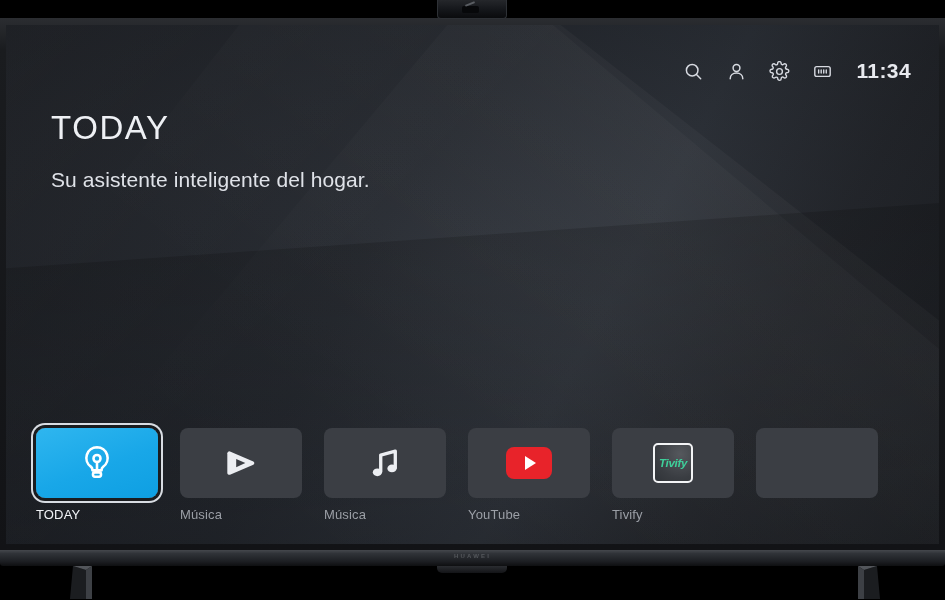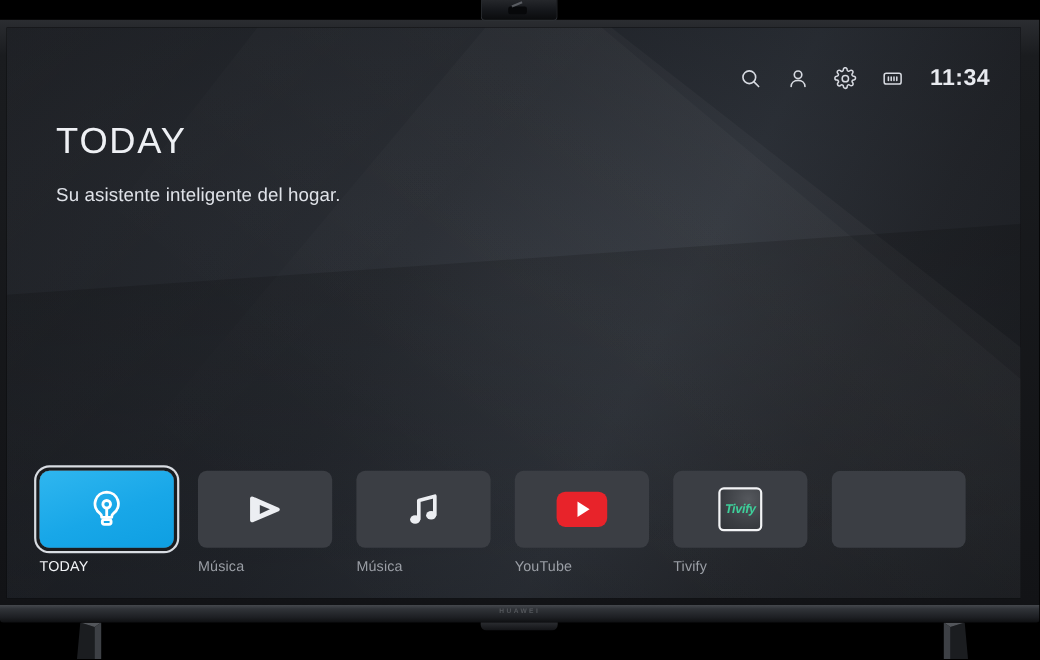--- a/index.html
+++ b/index.html
@@ -43,21 +43,21 @@
     transform: rotate(-22deg);
     z-index: 7;
   }
 
   
   .tv-body {
     position: absolute;
     left: 0px; top: 18px;
     width: 945px; height: 532px;
     background: linear-gradient(180deg,#2b2d31 0%, #1a1c1f 6%, #121316 100%);
-    padding: 7px 17px 6px 6px;
+    padding: 7px 6px 6px 6px;
   }
   .bezel-inner {
     position: relative;
     width: 100%; height: 100%;
     background: #000;
     overflow: hidden;
   }
 
   
   .screen {
@@ -130,21 +130,21 @@
   .hero-title {
     color: #eef0f4;
     font-size: 33px;
     font-weight: normal;
     letter-spacing: 1.6px;
     line-height: 1.1;
   }
   .hero-sub {
     margin-top: 22px;
     color: #dfe2e8;
-    font-size: 17px;
+    font-size: 21px;
     font-weight: normal;
     letter-spacing: .1px;
   }
 
   
   .dock {
     position: absolute;
     left: 0; right: 0;
     bottom: 22px;
     padding-left: 30px;

